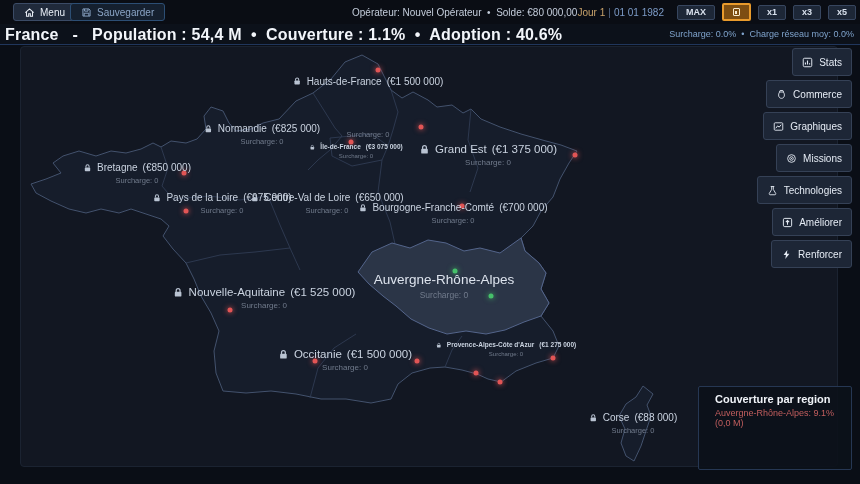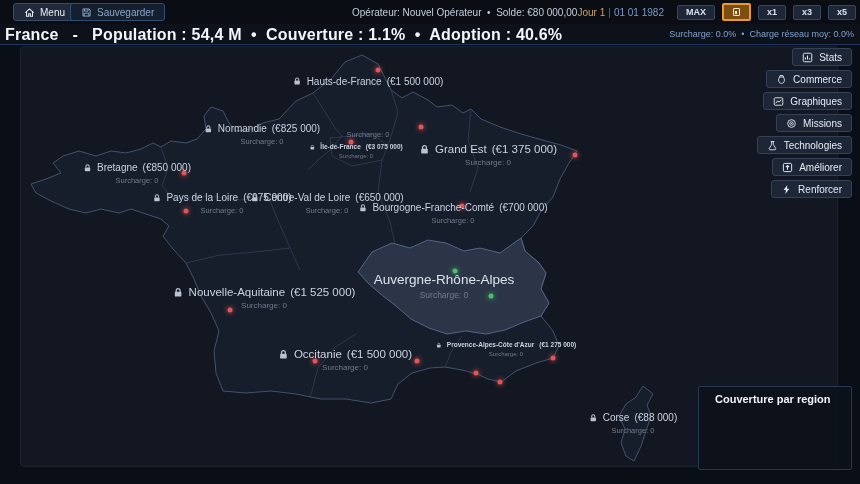--- a/index.html
+++ b/index.html
@@ -62,21 +62,21 @@
   .size-md .rl-lock { width:9px; height:9px; }
   .size-lg .rl-name, .size-lg .rl-price { font-size:11.5px; }
   .size-lg .rl-surcharge { font-size:8px; }
   .size-lg .rl-lock { width:11px; height:11px; }
   .size-xl .rl-name { font-size:13.5px; color:#dde3ed; }
   .size-xl .rl-surcharge { font-size:8.5px; }
 
   
   #sidebar { position:absolute; right:8px; top:48px; display:flex; flex-direction:column; align-items:flex-end;
              gap:4px; z-index:6; }
-  .sb-btn { height:18px; display:flex; align-items:center; gap:6px; padding:8px 9px;
+  .sb-btn { height:28px; display:flex; align-items:center; gap:6px; padding:8px 9px;
             background:#1d2636; border:1px solid #354156; border-radius:3px;
             color:#e5ebf4; font-size:10px; cursor:pointer; }
   .sb-icon { width:11px; height:11px; flex:none; }
 
   
   #coverage-panel { position:absolute; left:698px; top:386px; width:154px; height:84px; z-index:5;
                     background:rgba(12,17,26,.92); border:1px solid #263753; border-radius:2px;
                     padding:6px 16px; }
   #coverage-title { font-size:11px; font-weight:bold; color:#f0f3f8; margin-bottom:3px; }
   .coverage-row { font-size:9px; }
@@ -383,15 +383,18 @@
   <div class="sb-btn">
     <svg class="sb-icon">
           <use href="#icon-bolt"></use>
         </svg>
     <span class="sb-label">Renforcer</span>
   </div>
 </div>
 
   <div id="coverage-panel">
     <div id="coverage-title">Couverture par region</div>
+    <div id="coverage-rows">
+        <div class="coverage-row" style="color: rgb(194, 94, 94);">Auvergne-Rhône-Alpes: 9.1% (0,0 M)</div>
+      </div>
   </div>
 
 </div>
 
 </body></html>

